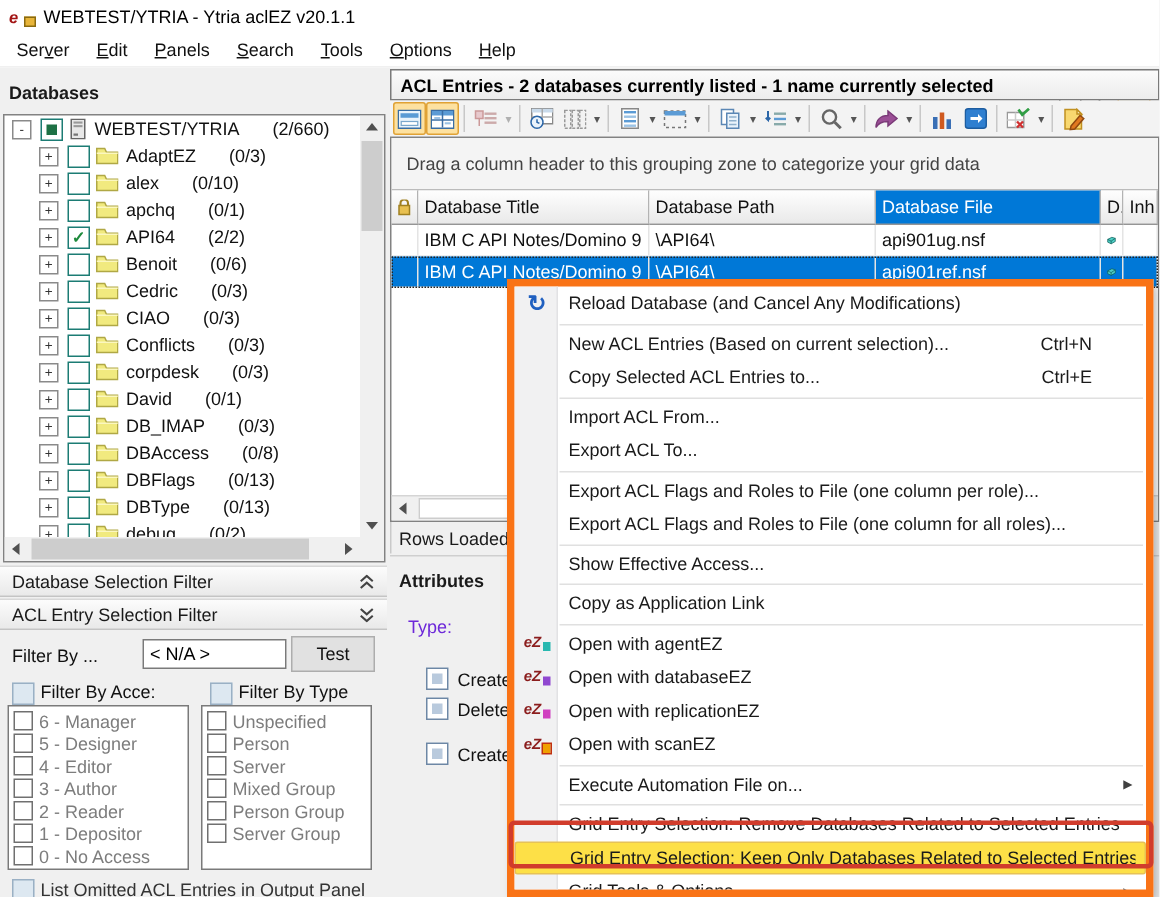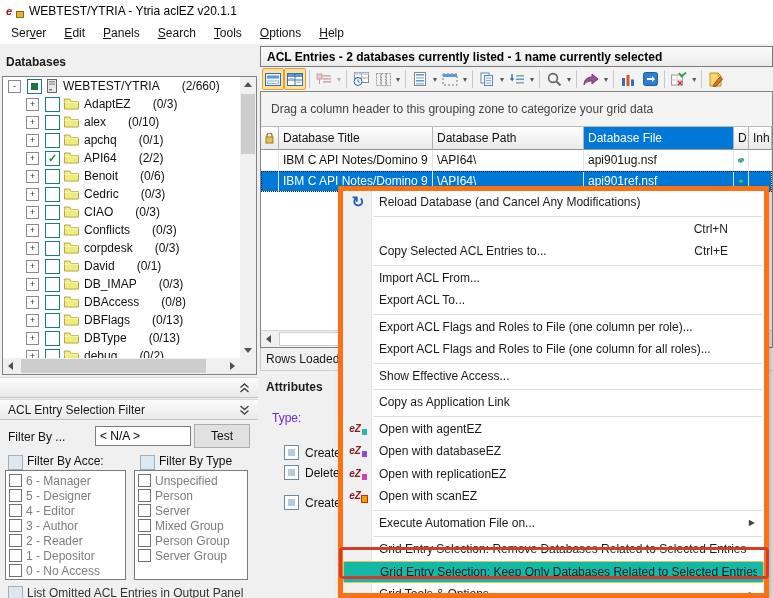--- a/index.html
+++ b/index.html
@@ -134,21 +134,21 @@
   .mi-icon.ez-agent::after,.mi-icon.ez-database::after,.mi-icon.ez-replication::after,.mi-icon.ez-scan::after{
       content:"";display:inline-block;width:5px;height:6px;margin-left:1px;vertical-align:sub}
   .mi-icon.ez-agent::after{background:#28b8b0}
   .mi-icon.ez-database::after{background:#9048d0}
   .mi-icon.ez-replication::after{background:#d040c0}
   .mi-icon.ez-scan::after{background:#f0a000;outline:1px solid #c03010}
   .mi-label{overflow:hidden}
   .mi-shortcut{position:absolute;right:36px;color:#1a1a1a}
   .mi-arrow{display:none}
   .mi.has-submenu .mi-arrow{display:block;position:absolute;right:9px;font-size:8px;color:#404040}
-  .mi.highlighted{background:#14b8a6;border:1px solid #e6c257;border-radius:2px;box-sizing:border-box}
+  .mi.highlighted{background:#fde047;border:1px solid #e6c257;border-radius:2px;box-sizing:border-box}
   .annotation{position:absolute;left:339px;top:547px;width:424px;height:26px;border:3px solid #d13c2c;
               border-radius:4px;z-index:60;pointer-events:none}
 </style>
 </head>
 <body>
 
 <div class="app">
 
   <div class="titlebar">
     <span class="app-icon">
@@ -379,20 +379,21 @@
     </div>
     <div class="hsb">
       <span class="arr left"></span>
       <span class="thumb"></span>
       <span class="arr right"></span>
     </div>
     <div class="sb-corner"></div>
   </div>
 
   <div class="filter-bar" style="top:377px">
+    <span>Database Selection Filter</span>
     <svg class="chev" width="11" height="10" viewBox="0 0 11 10">
       <path d="M1.5 4.5 L5.5 1 L9.5 4.5 M1.5 9 L5.5 5.5 L9.5 9" fill="none" stroke="#444" stroke-width="1.4"></path>
     </svg>
   </div>
   <div class="filter-bar" style="top:399px">
     <span>ACL Entry Selection Filter</span>
     <svg class="chev" width="11" height="10" viewBox="0 0 11 10">
       <path d="M1.5 1 L5.5 4.5 L9.5 1 M1.5 5.5 L5.5 9 L9.5 5.5" fill="none" stroke="#444" stroke-width="1.4"></path>
     </svg>
   </div>
@@ -710,20 +711,21 @@
 
         <div class="mi sep">
           
           
           
           
         </div>
 
         <div class="mi">
           <span class="mi-icon"></span>
+          <span class="mi-label">New ACL Entries (Based on current selection)...</span>
           <span class="mi-shortcut">Ctrl+N</span>
 
         </div>
 
         <div class="mi">
           <span class="mi-icon"></span>
           <span class="mi-label">Copy Selected ACL Entries to...</span>
           <span class="mi-shortcut">Ctrl+E</span>
 
         </div>

